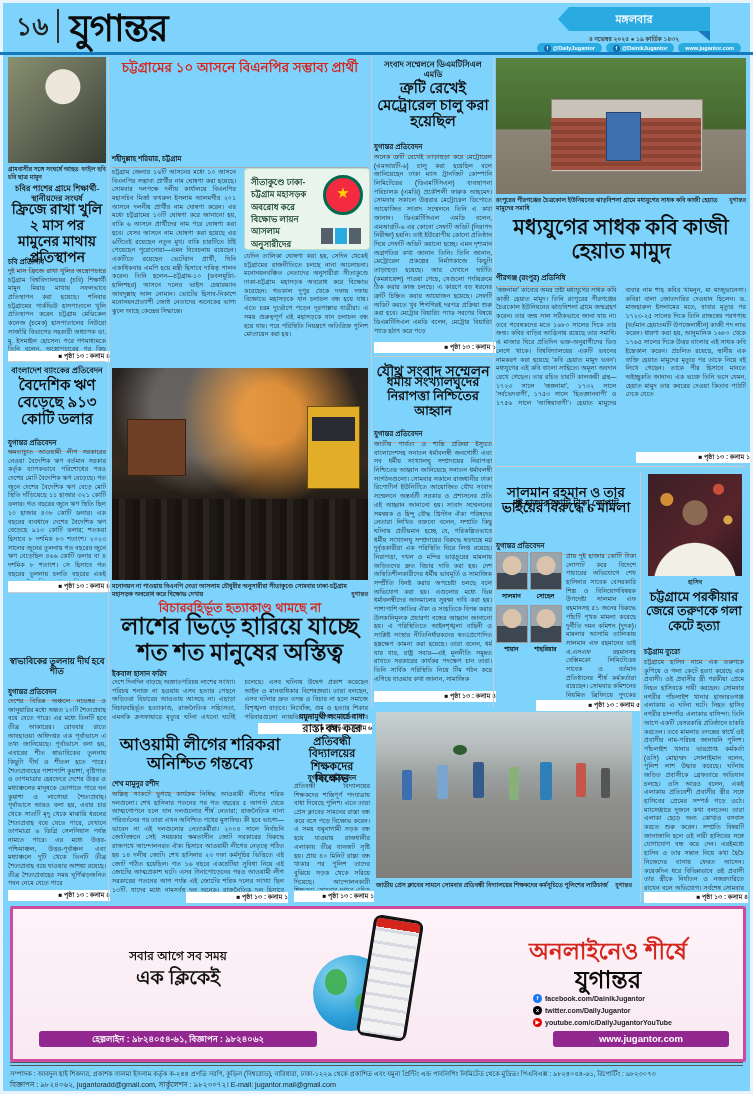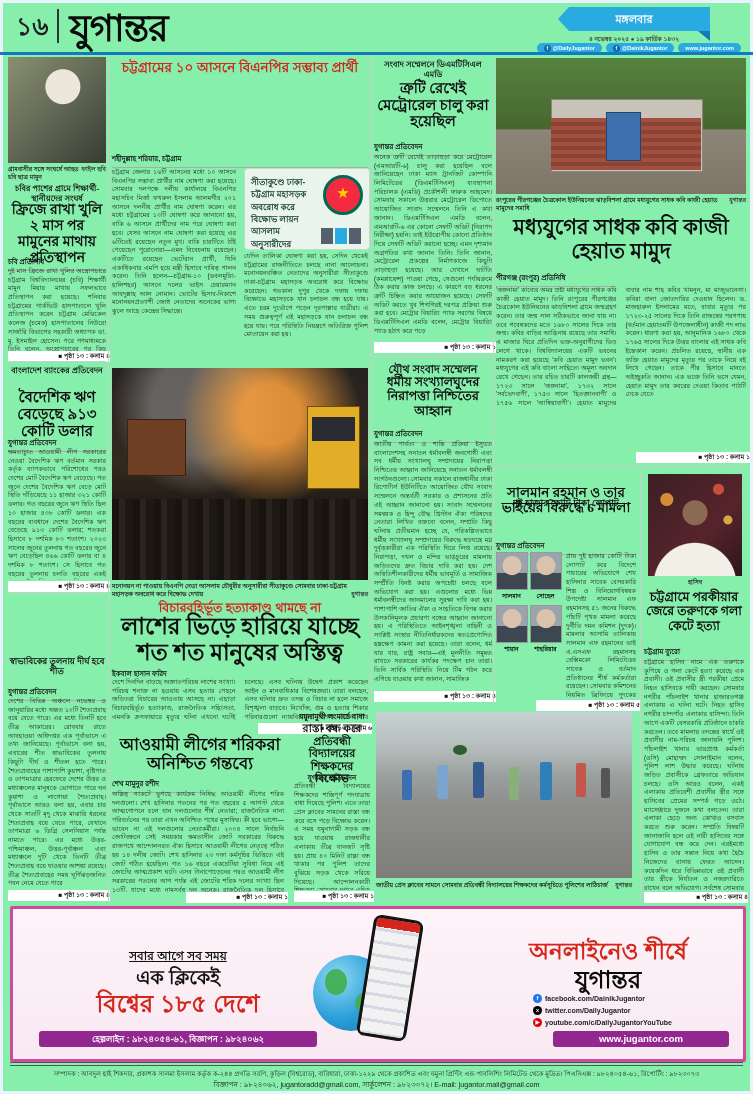--- a/index.html
+++ b/index.html
@@ -1,16 +1,16 @@
 <!DOCTYPE html>
 <html><head>
 <meta charset="utf-8">
 <style>
   html,body{margin:0;padding:0;background:#eef6fc;}
-  .page{position:relative;width:753px;height:1094px;background:#86efac;overflow:hidden;
+  .page{position:relative;width:753px;height:1094px;background:#7dd3fc;overflow:hidden;
         font-family:"Liberation Sans",sans-serif;box-shadow:inset 0 0 0 3px #e8f3fb;}
   .abs{position:absolute;}
   .serif{font-family:"Liberation Serif",serif;}
   .k{color:#d5261d;font-weight:bold;text-align:center;line-height:1.2;}
   .kb{color:#111;font-weight:bold;text-align:center;line-height:1.2;}
   .h{font-weight:bold;text-align:center;color:#0d0d0d;line-height:1.14;font-family:"Liberation Serif",serif;}
   .by{font-weight:bold;font-size:7px;color:#111;border-bottom:1px solid #aaa;padding-bottom:2px;}
   .byc{font-weight:bold;font-size:7px;color:#111;text-align:center;}
   .bd{font-size:6.3px;text-align:justify;line-height:1.38;color:#1d1d1d;overflow:hidden;}
   .c2{columns:2;column-gap:9px;}
@@ -70,21 +70,21 @@
   .gland{position:absolute;border-radius:50%;background:#3fae4c;opacity:.9;}
   .phone{background:#141414;border-radius:8px;padding:3px;transform:rotate(9deg);}
   .screen{width:100%;height:100%;background:
       linear-gradient(#d5261d 0 9px,rgba(0,0,0,0) 9px),
       repeating-linear-gradient(#f2f2f2 0 10px,#d8d8e2 10px 13px),
       #fff;border-radius:4px;}
   .socrow{display:flex;align-items:center;gap:3px;font-size:7px;color:#222;font-weight:bold;line-height:11px;}
   .sic{width:9px;height:9px;border-radius:50%;color:#fff;font-size:5.5px;text-align:center;line-height:9px;flex:0 0 9px;}
   .sic-f{background:#1877f2;}.sic-x{background:#000;}.sic-y{background:#e60000;}
   .footer-rule{border-top:1px solid #555;border-bottom:1px solid #555;height:2px;}
-  .foot{font-size:6.6px;color:#222;text-align:center;line-height:1.5;}
+  .foot{font-size:6.6px;color:#222;text-align:left;line-height:1.5;}
 </style>
 </head>
 <body>
 
 <div class="page">
 
   <div class="abs" style="left:16px;top:9px;display:flex;align-items:flex-start;gap:10px;">
     <div class="pagenum">১৬</div>
     <div class="masthead serif">যুগান্তর</div>
   </div>
@@ -112,21 +112,21 @@
     <span>গ্রামবাসীর সঙ্গে সংঘর্ষে আহত চবি ছাত্র মামুন</span>
   </div>
   <div class="abs kb" style="left:8px;top:184px;width:98px;font-size:8px;">চবির পাশের গ্রামে শিক্ষার্থী-স্থানীয়দের সংঘর্ষ</div>
   <div class="abs h" style="left:8px;top:202px;width:98px;font-size:14px;">ফ্রিজে রাখা খুলি ২ মাস পর মামুনের মাথায় প্রতিস্থাপন</div>
   <div class="abs by" style="left:8px;top:256px;width:98px;">চবি প্রতিনিধি</div>
   <div class="abs bd" style="left:8px;top:267px;width:98px;height:84px;">দুই মাস ফ্রিজে রাখা খুলির অস্ত্রোপচারে চট্টগ্রাম বিশ্ববিদ্যালয়ের (চবি) শিক্ষার্থী মামুন মিয়ার মাথায় সফলভাবে প্রতিস্থাপন করা হয়েছে। শনিবার চট্টগ্রামের পার্কভিউ হাসপাতালে খুলি প্রতিস্থাপন করেন চট্টগ্রাম মেডিকেল কলেজ (চমেক) হাসপাতালের নিউরো সার্জারি বিভাগের সহকারী অধ্যাপক ডা. মু. ইসমাইল হোসেন। পরে গণমাধ্যমকে তিনি বলেন, অস্ত্রোপচারের পর কিছু জটিলতা দেখা দেওয়ায় তার মাথার খুলি সাময়িকভাবে খুলে রাখা হয়েছিল। পর্যবেক্ষণে রাখার পর আবার সফলভাবে খুলিটি আগের স্থানে প্রতিস্থাপন</div>
   <div class="abs jump" style="left:8px;top:351px;width:98px;">■ পৃষ্ঠা ১৩ : কলাম ৪</div>
   <div class="hline" style="left:8px;top:361px;width:98px;"></div>
 
   <div class="abs kb" style="left:8px;top:366px;width:98px;font-size:8px;">বাংলাদেশ ব্যাংকের প্রতিবেদন</div>
-  <div class="abs h" style="left:8px;top:377px;width:98px;font-size:15px;margin-top:12px;">বৈদেশিক ঋণ বেড়েছে ৯১৩ কোটি ডলার</div>
+  <div class="abs h" style="left:8px;top:377px;width:98px;font-size:15px;">বৈদেশিক ঋণ বেড়েছে ৯১৩ কোটি ডলার</div>
   <div class="abs by" style="left:8px;top:437px;width:98px;">যুগান্তর প্রতিবেদন</div>
   <div class="abs bd" style="left:8px;top:448px;width:98px;height:132px;">ক্ষমতাচ্যুত আওয়ামী লীগ সরকারের নেওয়া বৈদেশিক ঋণ বর্তমান সরকার কর্তৃক ব্যাপকভাবে পরিশোধের পরও দেশের মোট বৈদেশিক ঋণ বেড়েছে। গত জুনে দেশের বৈদেশিক ঋণ বেড়ে মোট স্থিতি দাঁড়িয়েছে ১১ হাজার ৩২১ কোটি ডলার। গত বছরের জুনে ঋণ স্থিতি ছিল ১০ হাজার ৪০৮ কোটি ডলার। এক বছরের ব্যবধানে দেশের বৈদেশিক ঋণ বেড়েছে ৯১৩ কোটি ডলার; শতকরা হিসাবে ৮ দশমিক ৮০ শতাংশ। ২০২৩ সালের জুনের তুলনায় গত বছরের জুনে ঋণ বেড়েছিল ৪৬৬ কোটি ডলার বা ৪ দশমিক ৮ শতাংশ। সে হিসাবে গত বছরের তুলনায় চলতি বছরের একই সময়ে বৈদেশিক ঋণ বেশি বেড়েছে। অন্যদিকে, গত অর্থবছরে দেশে সরাসরি বৈদেশিক বিনিয়োগ বা এফডিআই কমেছে ১৯ দশমিক ১৫ শতাংশ। সোমবার প্রকাশিত বাংলাদেশ ব্যাংকের এক প্রতিবেদন থেকে এসব</div>
   <div class="abs jump" style="left:8px;top:581px;width:98px;">■ পৃষ্ঠা ১৩ : কলাম ৪</div>
   <div class="hline" style="left:8px;top:592px;width:98px;"></div>
 
   <div class="abs kb" style="left:8px;top:656px;width:98px;font-size:8.5px;">স্বাভাবিকের তুলনায় দীর্ঘ হবে শীত</div>
   <div class="abs by" style="left:8px;top:686px;width:98px;">যুগান্তর প্রতিবেদন</div>
   <div class="abs bd" style="left:8px;top:697px;width:98px;height:192px;">দেশের বিভিন্ন অঞ্চলে নভেম্বর ও জানুয়ারির মধ্যে অন্তত ১০টি শৈত্যপ্রবাহ বয়ে যেতে পারে। এর মধ্যে তিনটি হবে তীব্র আকারের। রোববার রাতে আবহাওয়া অধিদপ্তর এক পূর্বাভাসে এ তথ্য জানিয়েছে। পূর্বাভাসে বলা হয়, এবারের শীত স্বাভাবিকের তুলনায় কিছুটা দীর্ঘ ও শীতল হতে পারে। শৈত্যপ্রবাহের পাশাপাশি কুয়াশা, বৃষ্টিপাত ও তাপমাত্রার হেরফেরে দেশের উত্তর ও মধ্যাঞ্চলের মানুষকে ভোগাতে পারে ঘন কুয়াশা ও লাগোয়া শৈত্যপ্রবাহ। পূর্বাভাসে আরও বলা হয়, এবার চার থেকে সাতটি মৃদু থেকে মাঝারি ধরনের শৈত্যপ্রবাহ বয়ে যেতে পারে, যেখানে তাপমাত্রা ৬ ডিগ্রি সেলসিয়াস পর্যন্ত নামতে পারে। এর মধ্যে উত্তর-পশ্চিমাঞ্চল, উত্তর-পূর্বাঞ্চল এবং মধ্যাঞ্চলে দুটি থেকে তিনটি তীব্র শৈত্যপ্রবাহ বয়ে যাওয়ার আশঙ্কা রয়েছে। তীব্র শৈত্যপ্রবাহের সময় ঘূর্ণিঝড়জনিত পবন নেমে যেতে পারে</div>
   <div class="abs jump" style="left:8px;top:890px;width:98px;">■ পৃষ্ঠা ১৩ : কলাম ৪</div>
 
@@ -186,21 +186,21 @@
     <span>জাতীয় প্রেস ক্লাবের সামনে সোমবার প্রতিবন্ধী বিদ্যালয়ের শিক্ষকদের কর্মসূচিতে পুলিশের লাঠিচার্জ</span>
   </div>
 
   <div class="abs kb" style="left:374px;top:60px;width:118px;font-size:8px;">সংবাদ সম্মেলনে ডিএমটিসিএল এমডি</div>
   <div class="abs h" style="left:374px;top:80px;width:118px;font-size:14.5px;">ত্রুটি রেখেই মেট্রোরেল চালু করা হয়েছিল</div>
   <div class="abs by" style="left:374px;top:141px;width:118px;">যুগান্তর প্রতিবেদন</div>
   <div class="abs bd" style="left:374px;top:153px;width:118px;height:188px;">অনেক ত্রুটি রেখেই তাড়াহুড়া করে মেট্রোরেল (এমআরটি-৬) চালু করা হয়েছিল বলে জানিয়েছেন ঢাকা ম্যাস ট্রানজিট কোম্পানি লিমিটেডের (ডিএমটিসিএল) ব্যবস্থাপনা পরিচালক (এমডি) প্রকৌশলী ফারুক আহমেদ। সোমবার সকালে উত্তরার মেট্রোরেল ডিপোতে আয়োজিত সংবাদ সম্মেলনে তিনি এ কথা জানান। ডিএমটিসিএল এমডি বলেন, এমআরটি-৬ এর কোনো সেফটি অডিট (নিরাপদ নিরীক্ষা) হয়নি। তাই ইউরোপীয় কোনো প্রতিষ্ঠান দিয়ে সেফটি অডিট করানো হচ্ছে। এমন দৃশ্যমান অগ্রগতির কথা জানান তিনি। তিনি জানান, মেট্রোরেল প্রকল্পের নির্মাণকাজে কিছুটা তাড়াহুড়া হয়েছে। আর যেখানে ঘাটতি (কমপ্লায়েন্স) পাওয়া গেছে, সেগুলো পর্যায়ক্রমে ঠিক করার কাজ চলছে। এ কারণে বড় ধরনের ত্রুটি চিহ্নিত করার আয়োজন হয়েছে। সেফটি অডিট করতে খুব শিগগিরই দরপত্র প্রক্রিয়া শুরু করা হবে। মেট্রোর বিয়ারিং প্যাড সরণের বিষয়ে ডিএমটিসিএল এমডি বলেন, মেট্রোর বিয়ারিং প্যাড হঠাৎ করে পড়ে</div>
   <div class="abs jump" style="left:374px;top:342px;width:118px;">■ পৃষ্ঠা ১৩ : কলাম ১</div>
   <div class="hline" style="left:374px;top:356px;width:118px;"></div>
 
-  <div class="abs kb" style="left:374px;top:363px;width:118px;font-size:11px;">যৌথ সংবাদ সম্মেলন</div>
+  <div class="abs kb" style="left:374px;top:363px;width:118px;font-size:14px;">যৌথ সংবাদ সম্মেলন</div>
   <div class="abs h" style="left:374px;top:375px;width:118px;font-size:12.5px;">ধর্মীয় সংখ্যালঘুদের নিরাপত্তা নিশ্চিতের আহ্বান</div>
   <div class="abs by" style="left:374px;top:428px;width:118px;">যুগান্তর প্রতিবেদন</div>
   <div class="abs bd" style="left:374px;top:440px;width:118px;height:250px;">জাতীয় পার্বত্য ও শান্তি প্রক্রিয়া ইস্যুতে বাংলাদেশসহ সনাতন ধর্মাবলম্বী জনগোষ্ঠী এবং সব ধর্মীয় সংখ্যালঘু সম্প্রদায়ের নিরাপত্তা নিশ্চিতের আহ্বান জানিয়েছে সনাতন ধর্মাবলম্বী সংগঠনগুলো। সোমবার সকালে রাজধানীর ঢাকা রিপোর্টার্স ইউনিটিতে আয়োজিত যৌথ সংবাদ সম্মেলনে অন্তর্বর্তী সরকার ও প্রশাসনের প্রতি এই আহ্বান জানানো হয়। সংবাদ সম্মেলনের সমন্বয়ক ও হিন্দু বৌদ্ধ খ্রিস্টান ঐক্য পরিষদের নেতারা লিখিত বক্তব্যে বলেন, সম্প্রতি কিছু ঘটনায় প্রতীয়মান হচ্ছে যে, পরিকল্পিতভাবে ধর্মীয় সংখ্যালঘু সম্প্রদায়ের বিরুদ্ধে ষড়যন্ত্রে মগ্ন দুর্বৃত্তকারীরা এক পরিস্থিতি ঘিরে লিপ্ত রয়েছে। নিরাপত্তা, দখল ও মন্দির ভাঙচুরের মামলায় জড়িতদের দ্রুত বিচার দাবি করা হয়। দেশ অস্থিতিশীলকারীদের ধর্মীয় ভাবমূর্তি ও সামাজিক সম্প্রীতি বিনষ্ট করার অপচেষ্টা চলছে বলে অভিযোগ করা হয়। এগুলোর মধ্যে ভিন্ন ধর্মাবলম্বীদের জানমালের সুরক্ষা দাবি করা হয়। পাশাপাশি জাতির ঐক্য ও সংহতিকে বিপন্ন করার উসকানিমূলক প্রচারণা বন্ধের আহ্বান জানানো হয়। এ পরিস্থিতিতে আইনশৃঙ্খলা বাহিনী ও সংশ্লিষ্ট সংস্থার নীতিনির্ধারকদের স্বতঃপ্রণোদিত হস্তক্ষেপ কামনা করা হয়েছে। তারা বলেন, ধর্ম যার যার, রাষ্ট্র সবার—এই মূলনীতি সমুন্নত রাখতে সরকারের কার্যকর পদক্ষেপ চান তারা। তিনি সার্বিক পরিস্থিতি নিয়ে টিম গঠন করে এগিয়ে যাওয়ার কথা জানান, সামাজিক</div>
   <div class="abs jump" style="left:374px;top:691px;width:118px;">■ পৃষ্ঠা ১৩ : কলাম ৪</div>
 
   <div class="abs ph ph-building" style="left:496px;top:58px;width:250px;height:136px;">
     <div class="b-wall"></div>
     <div class="b-brick"></div>
     <div class="b-door"></div>
   </div>
@@ -246,23 +246,22 @@
   <div class="abs by" style="left:644px;top:646px;width:100px;">চট্টগ্রাম ব্যুরো</div>
   <div class="abs bd" style="left:644px;top:658px;width:100px;height:234px;">চট্টগ্রামে হাসিব নামে এক তরুণকে কুপিয়ে ও গলা কেটে হত্যা করেছে এক প্রবাসী। ওই প্রবাসীর স্ত্রী পরকীয়া প্রেমে নিহত হাসিবকে দায়ী করছেন। সোমবার নগরীর পাঁচলাইশ থানার হাজারতগঞ্জ এলাকায় এ ঘটনা ঘটে। নিহত হাসিব নগরীর চান্দগাঁও এলাকার বাসিন্দা। তিনি আগে একটি বেসরকারি প্রতিষ্ঠানে চাকরি করতেন। তবে মামলার তদন্তের স্বার্থে ওই প্রবাসীর নাম-পরিচয় জানায়নি পুলিশ। পাঁচলাইশ থানার ভারপ্রাপ্ত কর্মকর্তা (ওসি) মোহাম্মদ সোলাইমান বলেন, পুলিশ লাশ উদ্ধার করেছে। ঘটনায় জড়িত প্রবাসীকে গ্রেফতারে অভিযান চলছে। ওসি আরও বলেন, একই এলাকায় প্রতিবেশী প্রবাসীর স্ত্রীর সঙ্গে হাসিবের প্রেমের সম্পর্ক গড়ে ওঠে। ম্যাসেঞ্জারে দুজনে কথা বলতেন। তারা এলাকা ছেড়ে অন্য কোথাও বসবাস করতে শুরু করেন। সম্প্রতি বিষয়টি জানাজানি হলে ওই নারী হাসিবের সঙ্গে যোগাযোগ বন্ধ করে দেন। এরইমধ্যে হাসিব ও তার সন্তান নিয়ে কথা হৈচৈ নিজেদের বাসায় ফেরত আসেন। কয়েকদিন ধরে বিভিন্নভাবে ওই প্রবাসী তার স্ত্রীকে নির্যাতন ও নজরদারিতে রাখেন বলে অভিযোগ। সর্বশেষ সোমবার দুপুরে ওই প্রবাসী হাসিবের বাসায় যান। তাকে</div>
   <div class="abs jump" style="left:644px;top:892px;width:100px;">■ পৃষ্ঠা ১৩ : কলাম ৪</div>
 
   <div class="vline" style="left:108px;top:57px;height:846px;"></div>
   <div class="vline" style="left:371px;top:57px;height:650px;"></div>
   <div class="vline" style="left:493px;top:57px;height:650px;"></div>
   <div class="vline" style="left:640px;top:472px;height:430px;"></div>
 
   <div class="abs adbox" style="left:10px;top:906px;width:730px;height:150px;">
-    <div class="abs" style="left:30px;top:38px;width:270px;text-align:center;font-size:12px;font-weight:bold;color:#111;text-decoration:underline;">সবার আগে সব সময়</div>
+    <div class="abs" style="left:30px;top:38px;width:270px;text-align:center;font-size:12px;font-weight:bold;color:#111;">সবার আগে সব সময়</div>
     <div class="abs" style="left:30px;top:54px;width:270px;text-align:center;font-size:19px;font-weight:bold;color:#111;">এক ক্লিকেই</div>
-    <div class="abs" style="left:30px;top:76px;width:270px;text-align:center;font-size:24px;font-weight:bold;color:#d5261d;">বিশ্বের ১৮৫ দেশে</div>
     <div class="abs purple" style="left:26px;top:122px;width:278px;height:16px;font-size:8.5px;line-height:16px;">হেল্পলাইন : ৯৮২৪০৫৪-৬১, বিজ্ঞাপন : ৯৮২৪০৬২</div>
 
     <div class="abs globe" style="left:300px;top:46px;width:76px;height:76px;">
       <div class="gland" style="left:12px;top:14px;width:22px;height:26px;"></div>
       <div class="gland" style="left:42px;top:38px;width:18px;height:20px;"></div>
     </div>
     <div class="abs phone" style="left:352px;top:8px;width:44px;height:116px;">
       <div class="screen"></div>
     </div>
 

